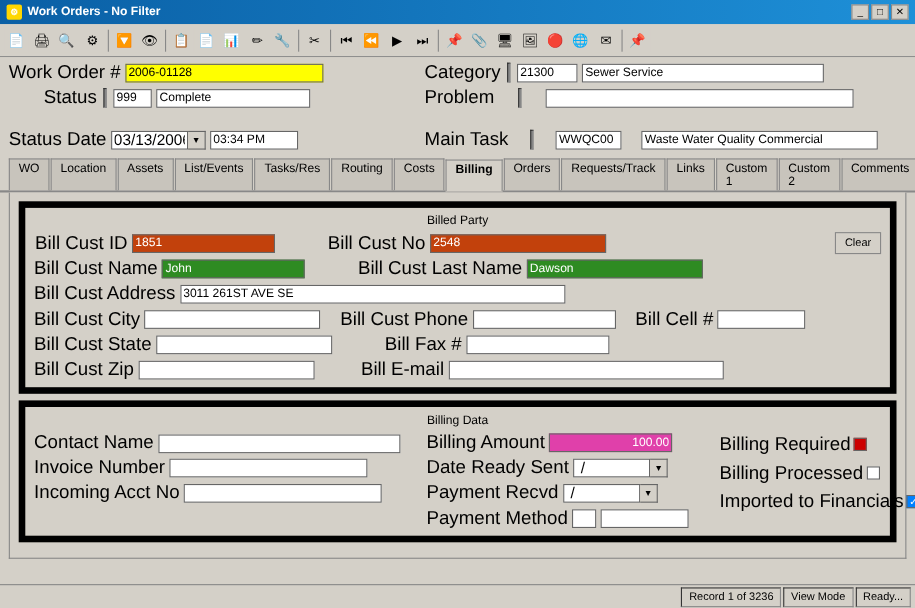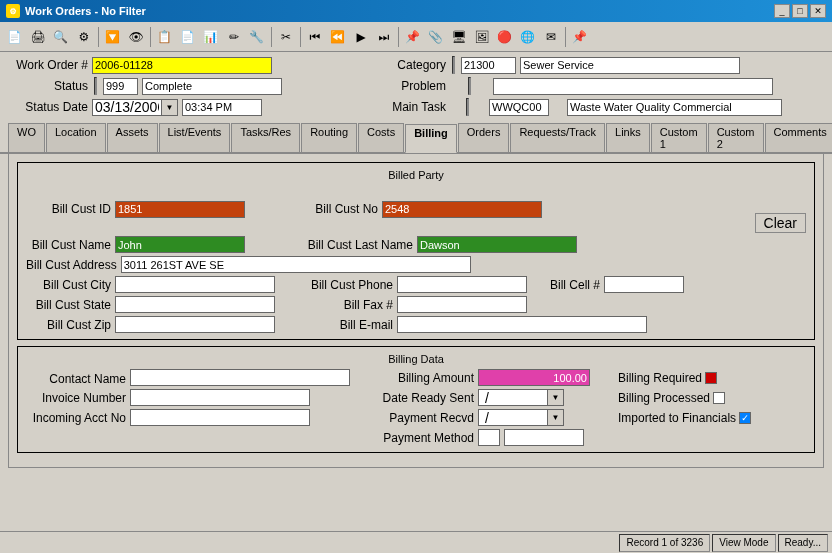--- a/index.html
+++ b/index.html
@@ -86,32 +86,32 @@
 
     
     .section-title {
       text-align: center;
       font-size: 11px;
       margin-bottom: 4px;
       font-weight: normal;
     }
 
     .section-box {
-      border: 1px solid #000000;
+      border: 6px solid #000000;
       background: #d4d0c8;
       padding: 6px 8px;
       margin-bottom: 6px;
     }
     .form-row {
       display: flex;
       align-items: center;
       gap: 4px;
     }
     .lbl {
-      font-size: 12px;
+      font-size: 17px;
       white-space: nowrap;
     }
     .inp {
       border: 1px solid #666;
       background: white;
       height: 17px;
       padding: 1px 2px;
       font-size: 11px;
       font-family: inherit;
       outline: none;
@@ -119,24 +119,23 @@
     .inp.yellow { background: #ffff00; }
     .inp.orange { background: #c2410c; color: #fff; }
     .inp.green { background: #2e8b22; color: #fff; }
     .inp.pink { background: #e040aa; color: #fff; }
 
     .clear-btn {
       background: #d4d0c8;
       border: 1px solid #888;
       padding: 1px 8px;
       cursor: pointer;
-      font-size: 14px;
+      font-size: 10px;
       font-family: inherit;
       height: 20px;
-      margin-top: 28px;
     }
 
     
     .status-bar {
       position: absolute;
       bottom: 0;
       left: 0;
       right: 0;
       height: 22px;
       background: #d4d0c8;
@@ -265,21 +264,21 @@
         <input class="inp yellow" style="width: 180px;" type="text" value="2006-01128">
       </div>
       <div style="display: flex; align-items: center; gap: 4px; flex: 1;">
         <span class="lbl" style="min-width: 60px; text-align: right;">Category</span>
         <div class="inline-sep"></div>
         <input class="inp" style="width: 55px;" type="text" value="21300">
         <input class="inp" style="width: 220px;" type="text" value="Sewer Service">
       </div>
     </div>
 
-    <div style="display: flex; align-items: center; gap: 8px; margin-bottom: 3px;">
+    <div style="display: flex; align-items: center; gap: 8px; margin-bottom: 18px;">
       <div style="display: flex; align-items: center; gap: 4px; min-width: 370px;">
         <span class="lbl" style="min-width: 80px; text-align: right;">Status</span>
         <div class="inline-sep"></div>
         <input class="inp" style="width: 35px;" type="text" value="999">
         <input class="inp" style="width: 140px;" type="text" value="Complete">
       </div>
       <div style="display: flex; align-items: center; gap: 20px; flex: 1;">
         <span class="lbl" style="min-width: 60px; text-align: right;">Problem</span>
         <div class="inline-sep"></div>
         <input class="inp" style="width: 280px;" type="text" value="">

